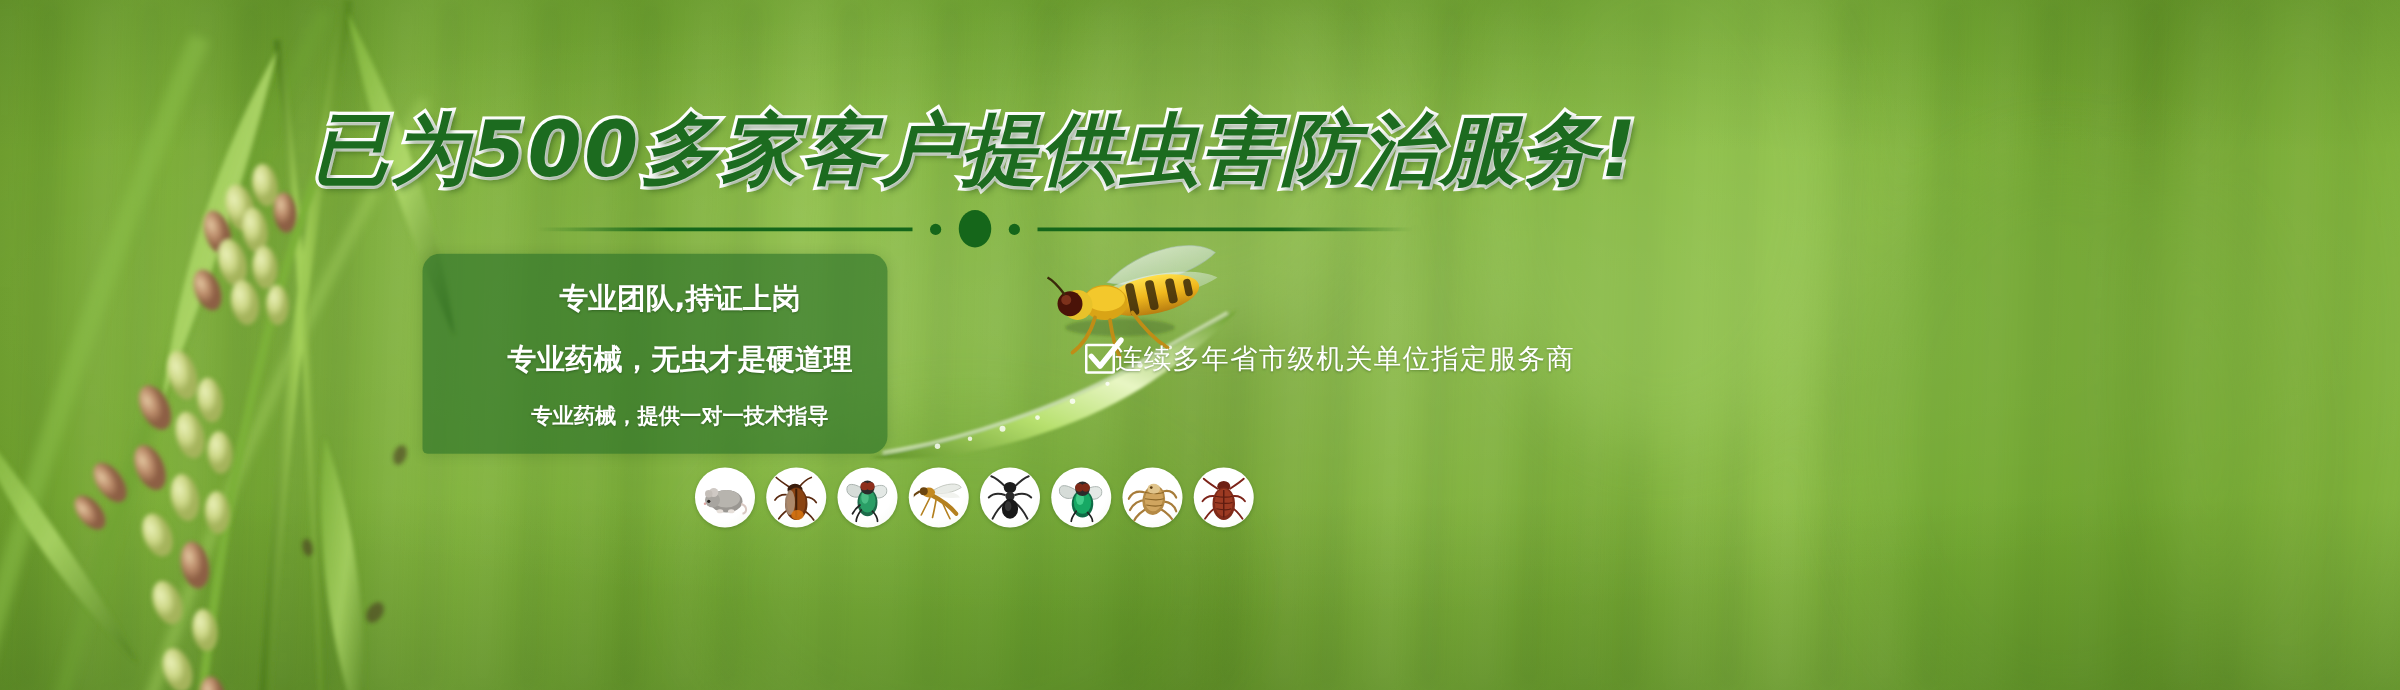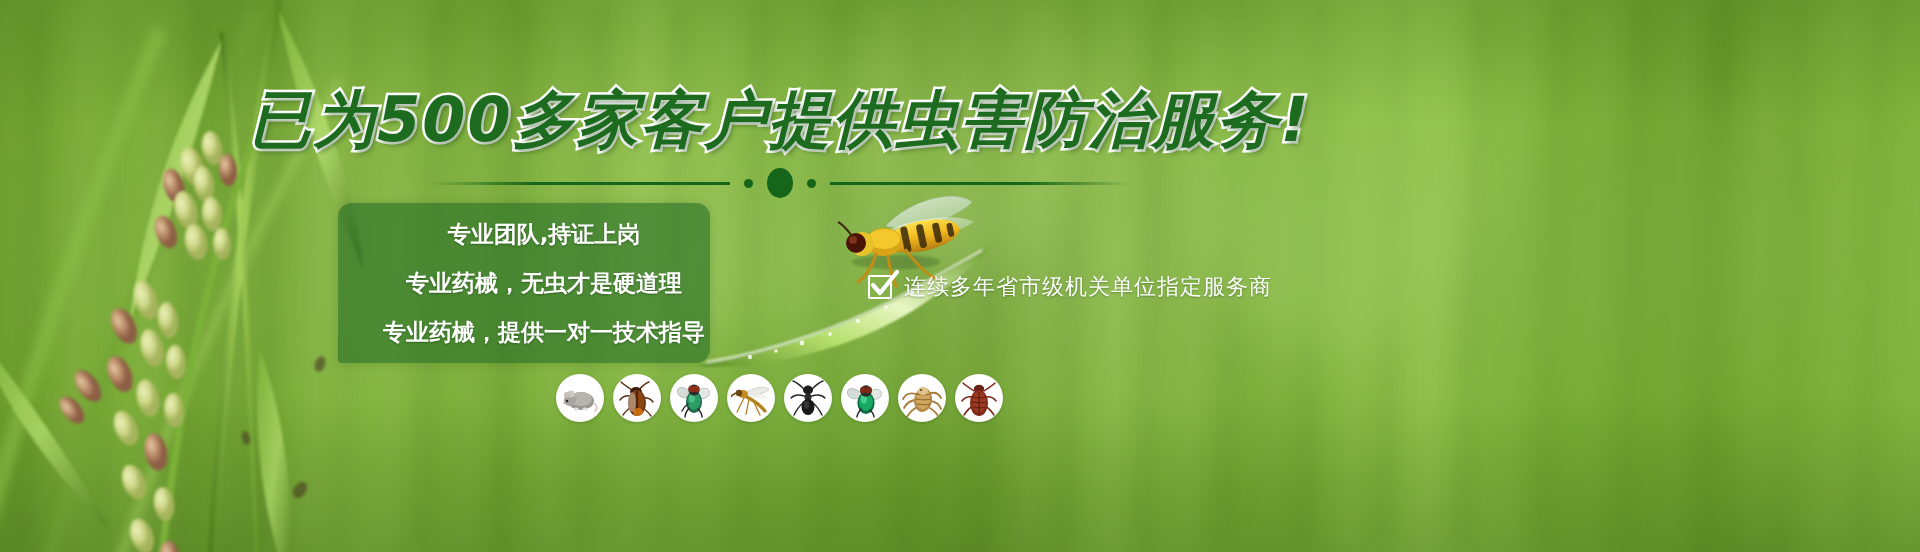--- a/index.html
+++ b/index.html
@@ -103,32 +103,32 @@
   }
   .p-line {
     color:#ffffff;
     font-family:"DejaVu Sans","Liberation Sans",sans-serif;
     font-weight:bold;
     white-space:nowrap;
     text-shadow:0 1px 2px rgba(10,40,5,.4);
   }
   .p-line.l1 { font-size:23px; letter-spacing:0px; }
   .p-line.l2 { font-size:23px; letter-spacing:0px; }
-  .p-line.l3 { font-size:23px; letter-spacing:0px; }
+  .p-line.l3 { font-size:17px; letter-spacing:0px; }
 
   
   .leaf-fly { position:absolute; left:690px; top:190px; width:420px; height:190px; }
   .leaf-fly svg { width:100%; height:100%; }
 
   
   .bullets {
     position:absolute; left:868px; top:272px;
     display:flex; flex-direction:column; gap:29px;
   }
-  .bullet { display:flex; align-items:center; gap:12px; }
+  .bullet { display:flex; align-items:center; gap:0; }
   .chk {
     width:24px; height:24px; flex:0 0 auto;
     position:relative;
   }
   .chk .box {
     position:absolute; inset:0;
     border:2px solid #ffffff; border-radius:2px;
   }
   .chk .tick {
     position:absolute; left:1px; top:-6px; width:30px; height:30px;

